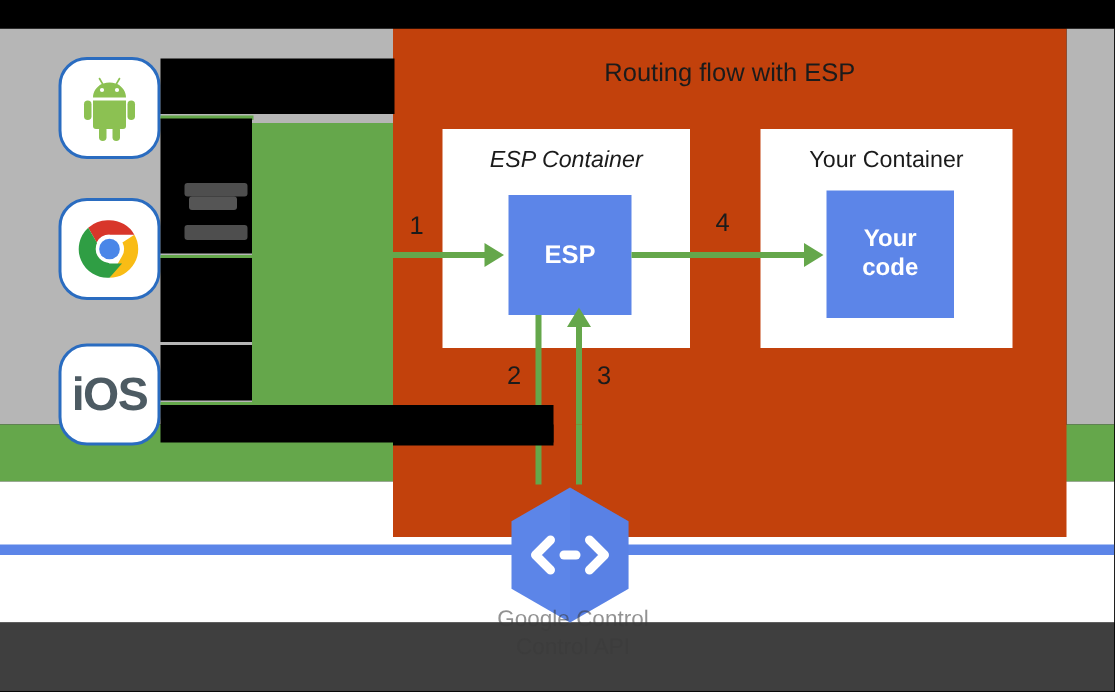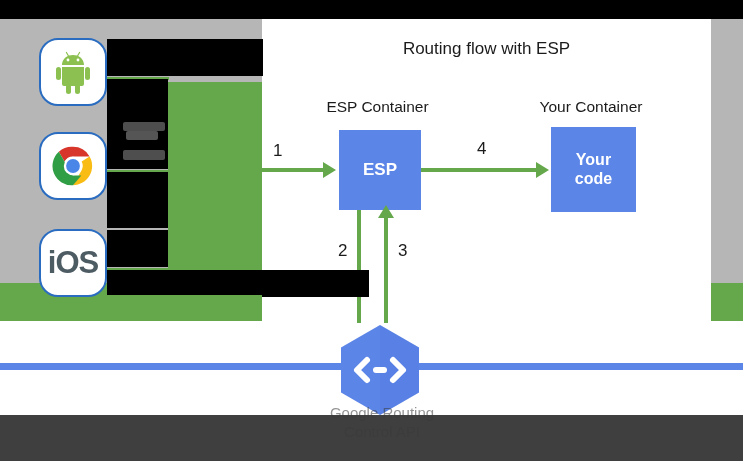--- a/index.html
+++ b/index.html
@@ -45,21 +45,21 @@
     font-size:31px;font-weight:bold;color:#4d5b63;
     letter-spacing:-1px;font-family:"Liberation Sans",sans-serif;
   }
 
   
   .connector{position:absolute;height:3px;background:#65a74b;}
 
   
   #routing-panel{
     position:absolute;left:262px;top:19px;width:449px;height:339px;
-    background:#ffffff;
+    background:#c2410c;
   }
   #panel-title{
     position:absolute;left:0;top:20px;width:449px;
     text-align:center;font-size:17px;color:#1b1b1b;
   }
 
   
   .sub-container{
     position:absolute;background:#ffffff;
   }
@@ -108,21 +108,21 @@
   <div class="band" id="green-band"></div>
   <div class="band" id="white-band"></div>
   <div class="band" id="blue-rule"></div>
   <div class="band" id="dark-footer"></div>
 
   <div id="green-slab"></div>
 
   <div id="routing-panel">
     <div id="panel-title">Routing flow with ESP</div>
 
-    <div class="sub-container" id="esp-container" style="left:33px;top:67px;">
+    <div class="sub-container" id="esp-container" style="left:33px;top:67px;font-style:italic;">
       <div class="sub-title">ESP Container</div>
     </div>
 
     <div class="sub-container" id="your-container" style="left:245px;top:67px;">
       <div class="sub-title">Your Container</div>
     </div>
 
     <div class="blue-box" style="left:289px;top:108px;width:85px;height:85px;font-size:16px;flex-direction:column;">
       <span>Your</span>
       <span>code</span>
@@ -202,17 +202,17 @@
       <path d="M43,1 82,23.5 82,68.5 43,91 Z" fill="#4f78dd" opacity=".25"></path>
       <g fill="none" stroke="#ffffff" stroke-width="6" stroke-linecap="round" stroke-linejoin="round">
         <polyline points="30,36 20,46 30,56"></polyline>
         <polyline points="56,36 66,46 56,56"></polyline>
       </g>
       <rect x="36" y="43" width="14" height="6" rx="3" fill="#ffffff"></rect>
     </svg>
   </div>
 
   <div id="footer-caption">
-    <div>Google Routing</div>
+    <div>Google Control</div>
     <div>Control API</div>
   </div>
 
 </div>
 
 </body></html>

